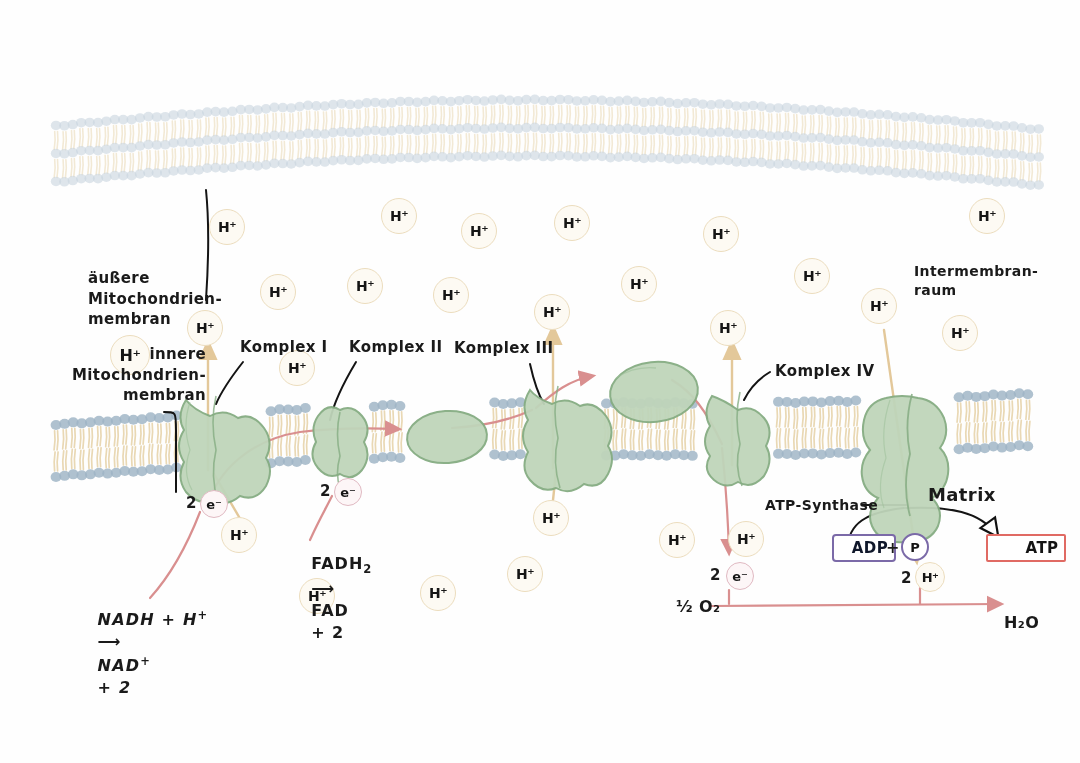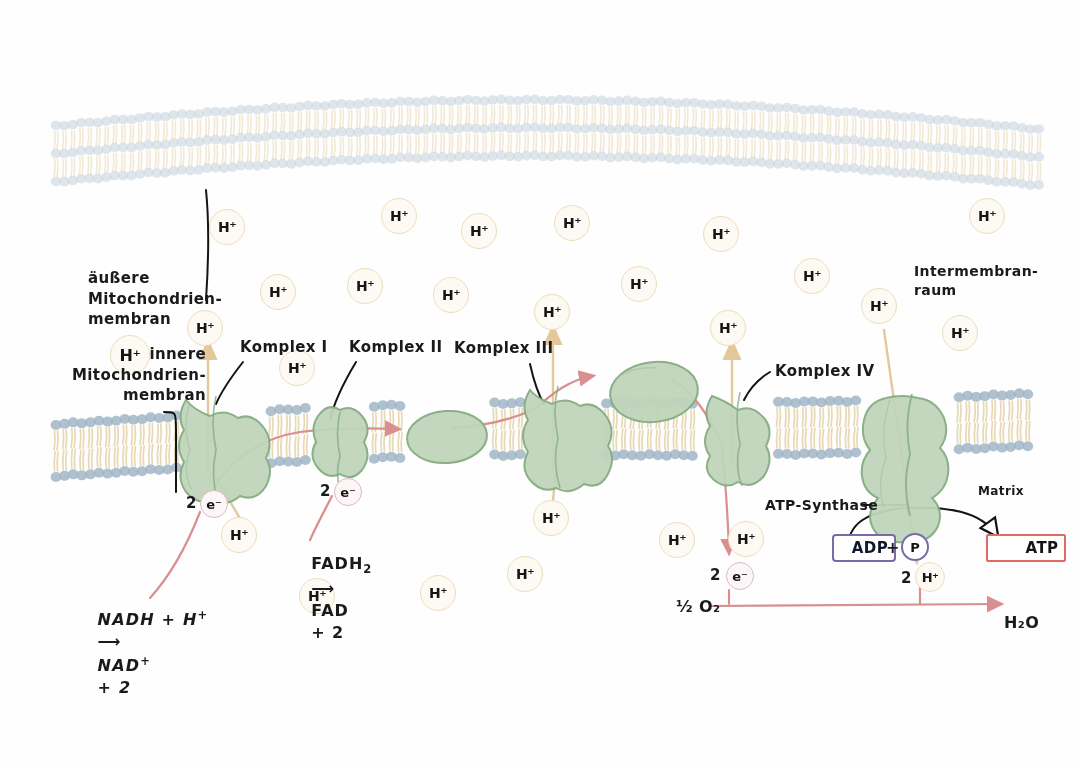--- a/index.html
+++ b/index.html
@@ -1417,21 +1417,21 @@
 Mitochondrien-
 membran</div>
 
 <div class="lbl" style="left:72px;top:344px;font-size:15px;text-align:right;">innere
 Mitochondrien-
 membran</div>
 
 <div class="lbl" style="left:914px;top:262px;font-size:14px;text-align:left;">Intermembran-
 raum</div>
 
-<div class="lbl" style="left:978px;top:483px;font-size:12px;text-align:center;">Matrix</div>
+<div class="lbl" style="left:928px;top:483px;font-size:18px;text-align:center;">Matrix</div>
 
 <div class="lbl" style="left:765px;top:496px;font-size:14px;">ATP-Synthase</div>
 
 <div class="lbl" style="left:240px;top:337px;font-size:15px;">Komplex I</div>
 <div class="lbl" style="left:349px;top:337px;font-size:15px;">Komplex II</div>
 <div class="lbl" style="left:454px;top:338px;font-size:15px;">Komplex III</div>
 <div class="lbl" style="left:775px;top:361px;font-size:15px;">Komplex IV</div>
 
 <div class="lbl" style="left:84px;top:586px;font-size:16px;letter-spacing:1.2px;font-style:italic;">
   <span>NADH + H</span><sup>+</sup>

